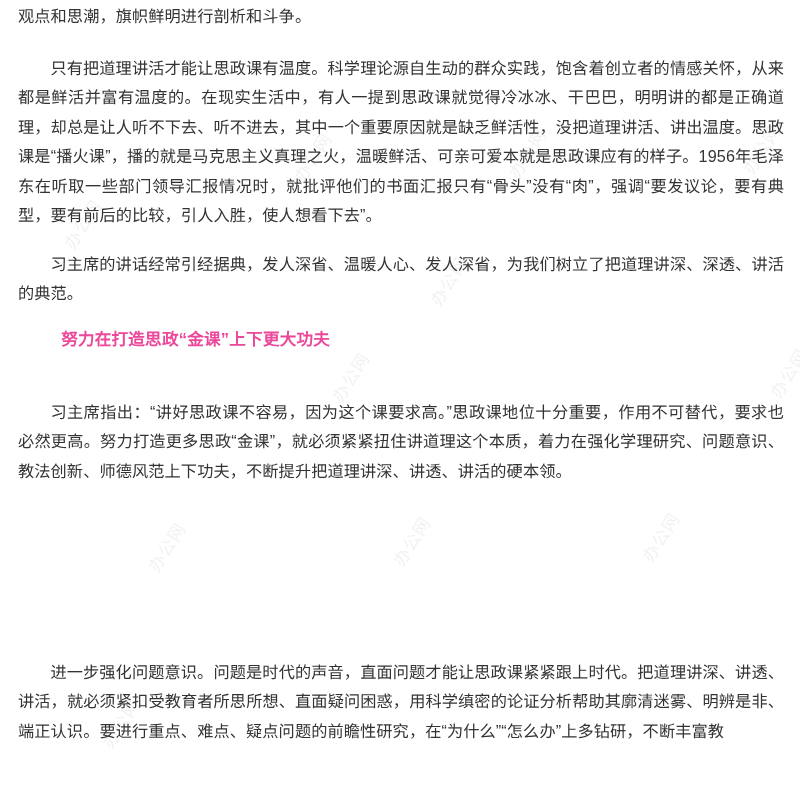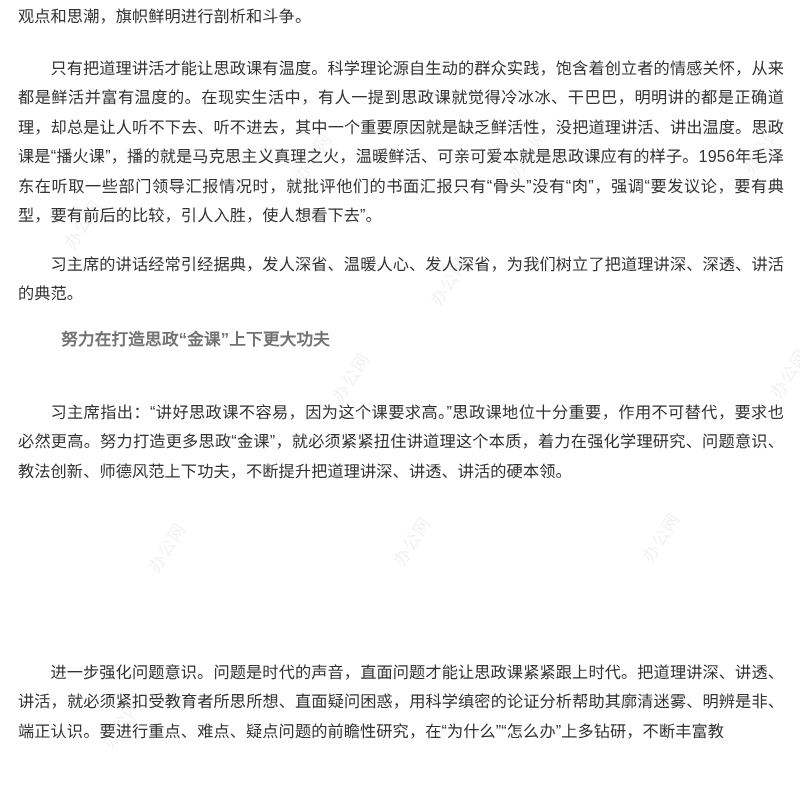--- a/index.html
+++ b/index.html
@@ -74,21 +74,21 @@
     font-weight: 400;
   }
   .body-para.indent {
     text-indent: 2em;
   }
 
   .section-heading {
     font-size: 16.6px;
     line-height: 29px;
     font-weight: 700;
-    color: #737373;
+    color: #ec4899;
     margin: 0;
     text-indent: 2.6em;
     letter-spacing: 0.2px;
   }
 </style>
 </head>
 <body>
 
 <div id="doc-page">
 

